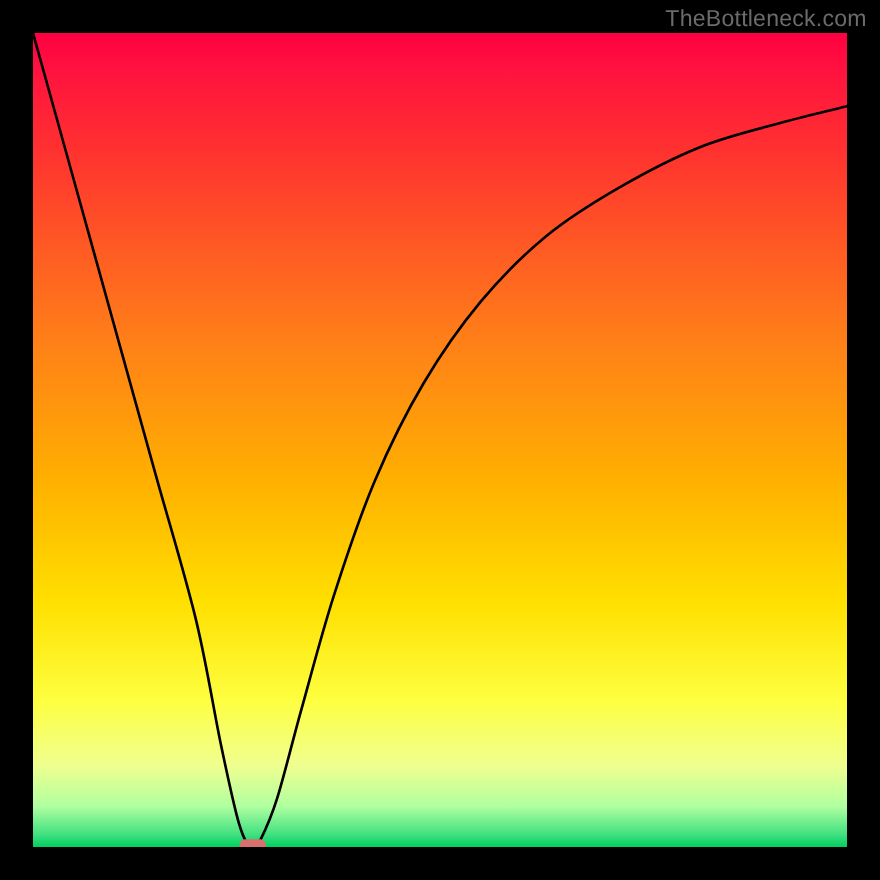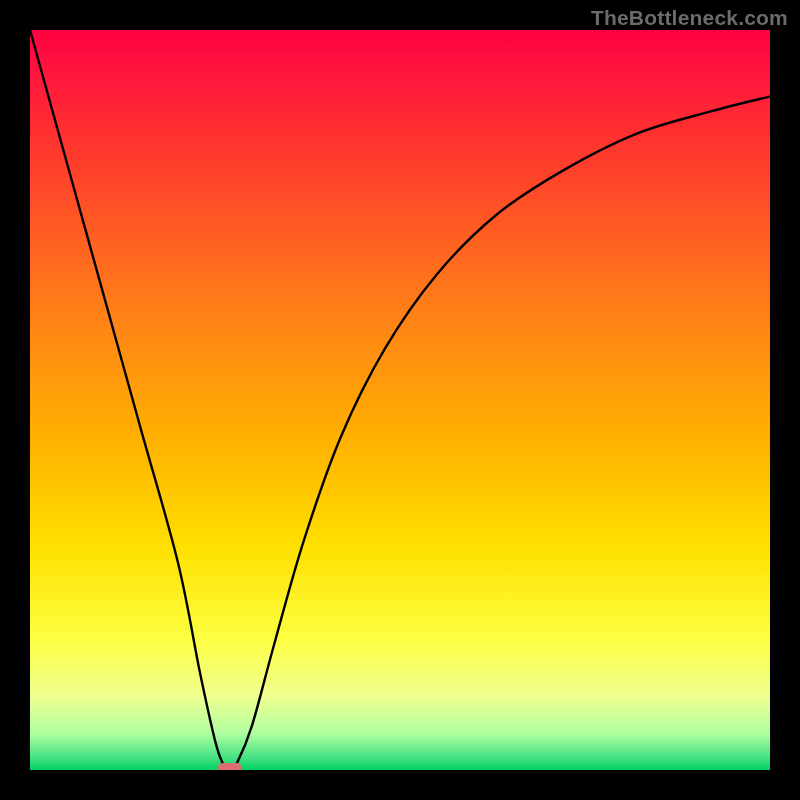--- a/index.html
+++ b/index.html
@@ -38,21 +38,21 @@
       #40e080 98.5%,
       #00d060 100%
     );
   }
   .watermark {
     position: absolute;
     top: 6px;
     right: 12px;
     color: #6b6b6b;
     font-size: 21px;
-    font-weight: 700;
+    font-weight: 400;
     letter-spacing: 0.2px;
     font-family: Arial, sans-serif;
   }
   svg.curve {
     position: absolute;
     left: 0;
     top: 0;
     width: 740px;
     height: 740px;
   }

